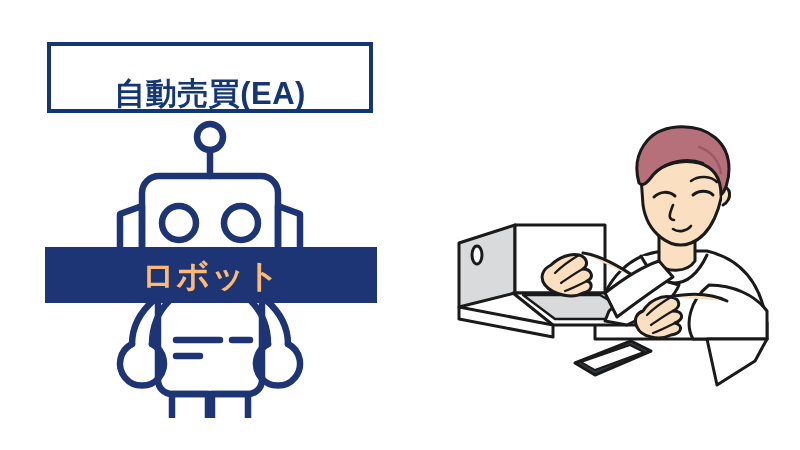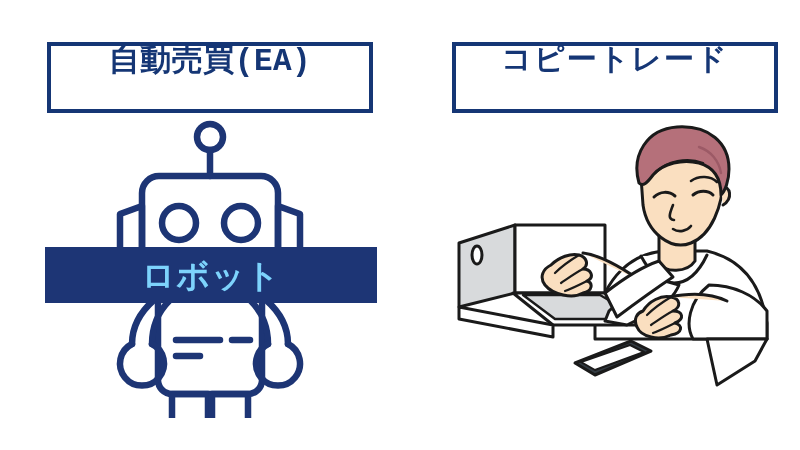--- a/index.html
+++ b/index.html
@@ -10,23 +10,22 @@
     overflow:hidden;
   }
   #stage{position:relative;width:800px;height:450px;background:#fff;}
 
   
   .title-box{
     position:absolute;
     box-sizing:border-box;
     border:4px solid #153675;
     background:#ffffff;
-    display:flex;align-items:flex-start;justify-content:center;
+    display:flex;align-items:flex-end;justify-content:center;
     z-index:5;
-    font-family:Liberation Mono, monospace;
   }
   .title-box .label{
     color:#153675;
     font-weight:bold;
     font-size:31px;
     letter-spacing:0.5px;
     line-height:1;
     white-space:nowrap;
   }
   #box-ea{left:47px;top:42px;width:326px;height:71px;}
@@ -34,21 +33,21 @@
   #box-copy .label{letter-spacing:2px;font-size:30px;}
 
   
   .banner{
     position:absolute;
     background:#1d3575;
     display:flex;align-items:center;justify-content:center;
     z-index:30;
   }
   .banner .label{
-    color:#7dd3fc;
+    color:#fdba74;
     font-weight:bold;
     font-size:33px;
     letter-spacing:1px;
     line-height:1;
     white-space:nowrap;
   }
   #banner-robot{left:45px;top:247px;width:332px;height:56px;}
   #banner-pro{left:447px;top:247px;width:329px;height:56px;}
   #banner-pro .label{font-size:32px;letter-spacing:0.5px;}
 
@@ -60,23 +59,20 @@
 </style>
 </head>
 <body>
 
 <div id="stage">
 
   <div class="title-box" id="box-ea">
     <span class="label">自動売買(EA)</span>
   </div>
 
-  <div class="title-box" id="box-copy">
-    <span class="label">コピートレード</span>
-  </div>
 
   <div class="art" id="robot-art">
     <svg viewBox="0 0 300 300" xmlns="http://www.w3.org/2000/svg">
       <g fill="none" stroke="#1d3575" stroke-width="6.5" stroke-linecap="round" stroke-linejoin="round">
 
         <circle cx="150" cy="19" r="13"></circle>
         <line x1="150" y1="32" x2="150" y2="58"></line>
 
         <rect x="82" y="58" width="136" height="104" rx="17" ry="17"></rect>
 

